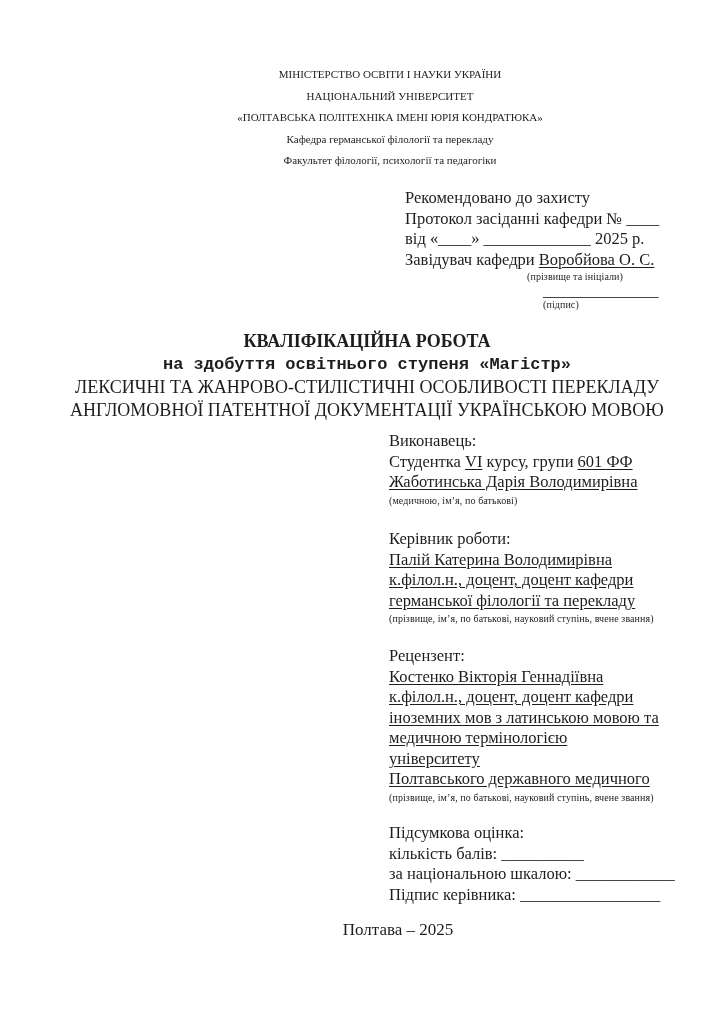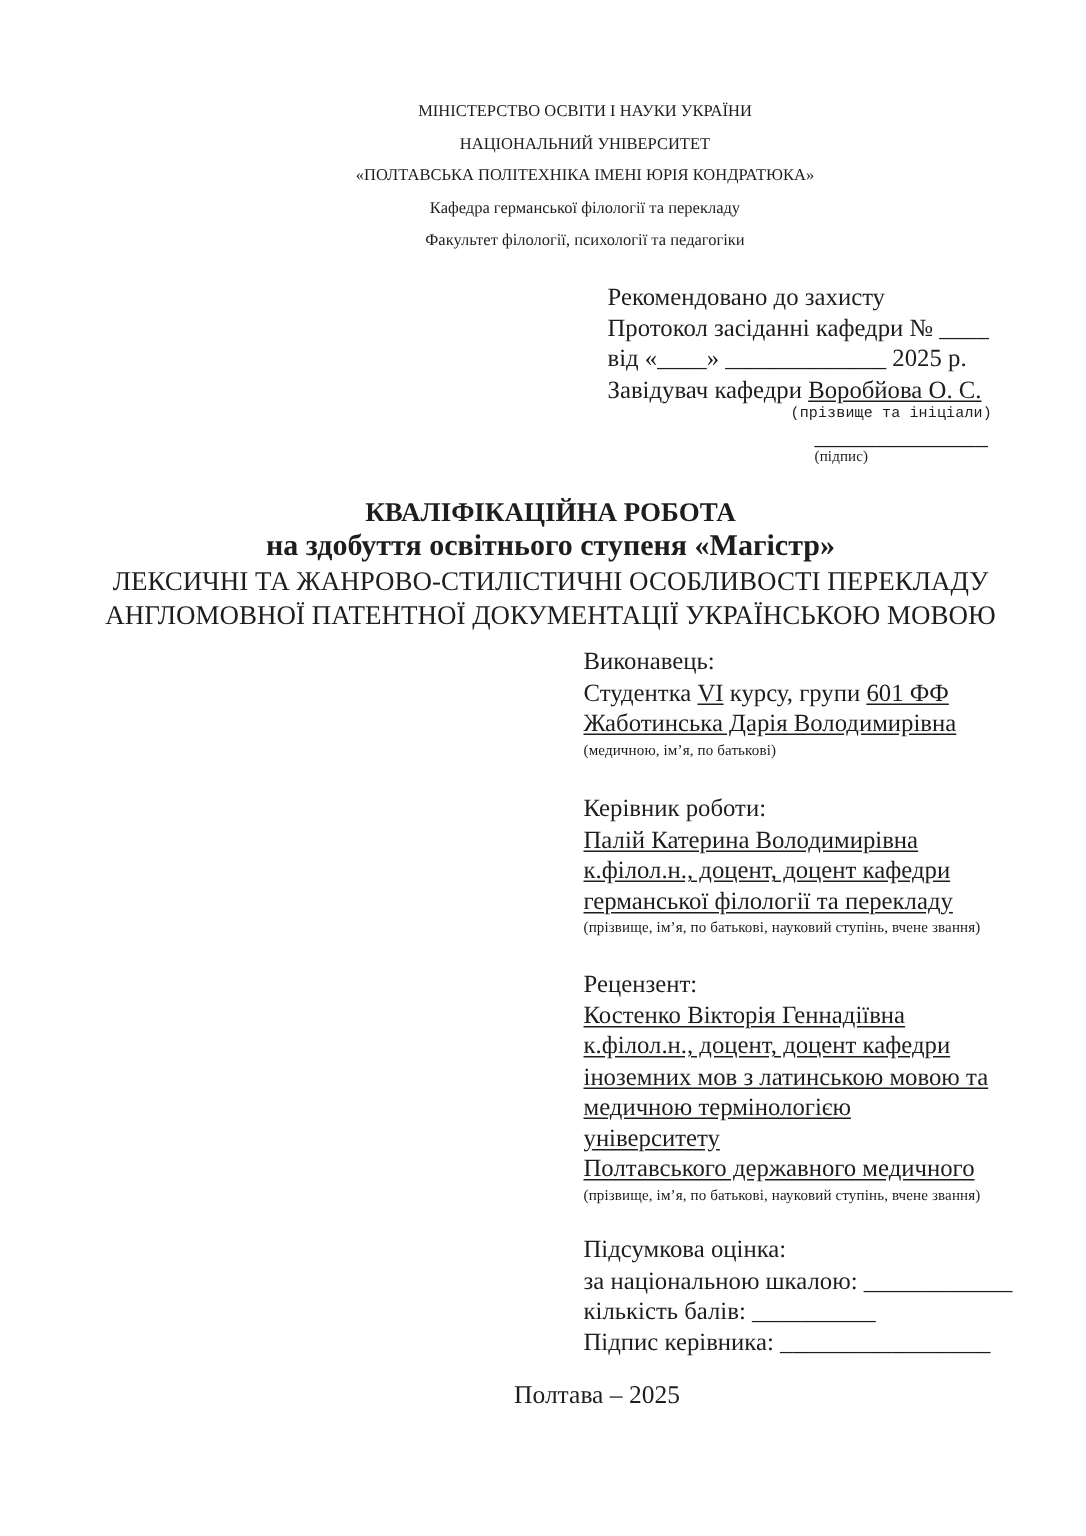--- a/index.html
+++ b/index.html
@@ -22,32 +22,32 @@
     font-size:11px; line-height:21.5px;
   }
 
   
   .approval {
     left:405px; top:188px; width:300px;
     font-size:16.5px; line-height:20.5px;
   }
   .u { text-decoration:underline; text-underline-offset:2px; }
   .note { font-size:10px; line-height:12px; letter-spacing:0.1px; }
-  .name-note { margin-left:122px; margin-top:1px;font-family:Liberation Mono, monospace; }
+  .name-note { margin-left:122px; margin-top:1px; }
   .sig-area { margin-top:0; margin-left:138px; width:120px; text-align:left; }
   .sig-area .blank { line-height:16px; }
 
   
   .title {
     left:10px; right:0; top:330px;
     text-align:center;
     font-size:18px; line-height:23px;
   }
   .title .bold { font-weight:bold; }
-  .title .degree { font-size:20px; }
+  .title .degree { font-size:17px;font-family:Liberation Mono, monospace; }
 
   
   .rcol {
     left:389px; width:310px;
     font-size:16.5px; line-height:20.5px;
   }
   .rcol .heading { font-weight:normal; }
   .executor  { top:431px; }
   .supervisor{ top:529px; }
   .reviewer  { top:646px; }
@@ -114,22 +114,22 @@
     <div class="u">к.філол.н., доцент, доцент кафедри</div>
     <div class="u">іноземних мов з латинською мовою та</div>
     <div class="u">медичною термінологією</div>
     <div class="u">університету</div>
     <div class="u">Полтавського державного медичного</div>
     <div class="note">(прізвище, ім’я, по батькові, науковий ступінь, вчене звання)</div>
   </div>
 
   <div class="block rcol grade nowrap">
     <div class="heading">Підсумкова оцінка:</div>
+    <div><span>кількість балів: </span><span>__________</span></div>
     <div><span>за національною шкалою: </span><span>____________</span></div>
-    <div><span>кількість балів: </span><span>__________</span></div>
     <div><span>Підпис керівника: </span><span>_________________</span></div>
   </div>
 
   <div class="block footer">
     <div>Полтава – 2025</div>
   </div>
 
 </div>
 
 </body></html>

